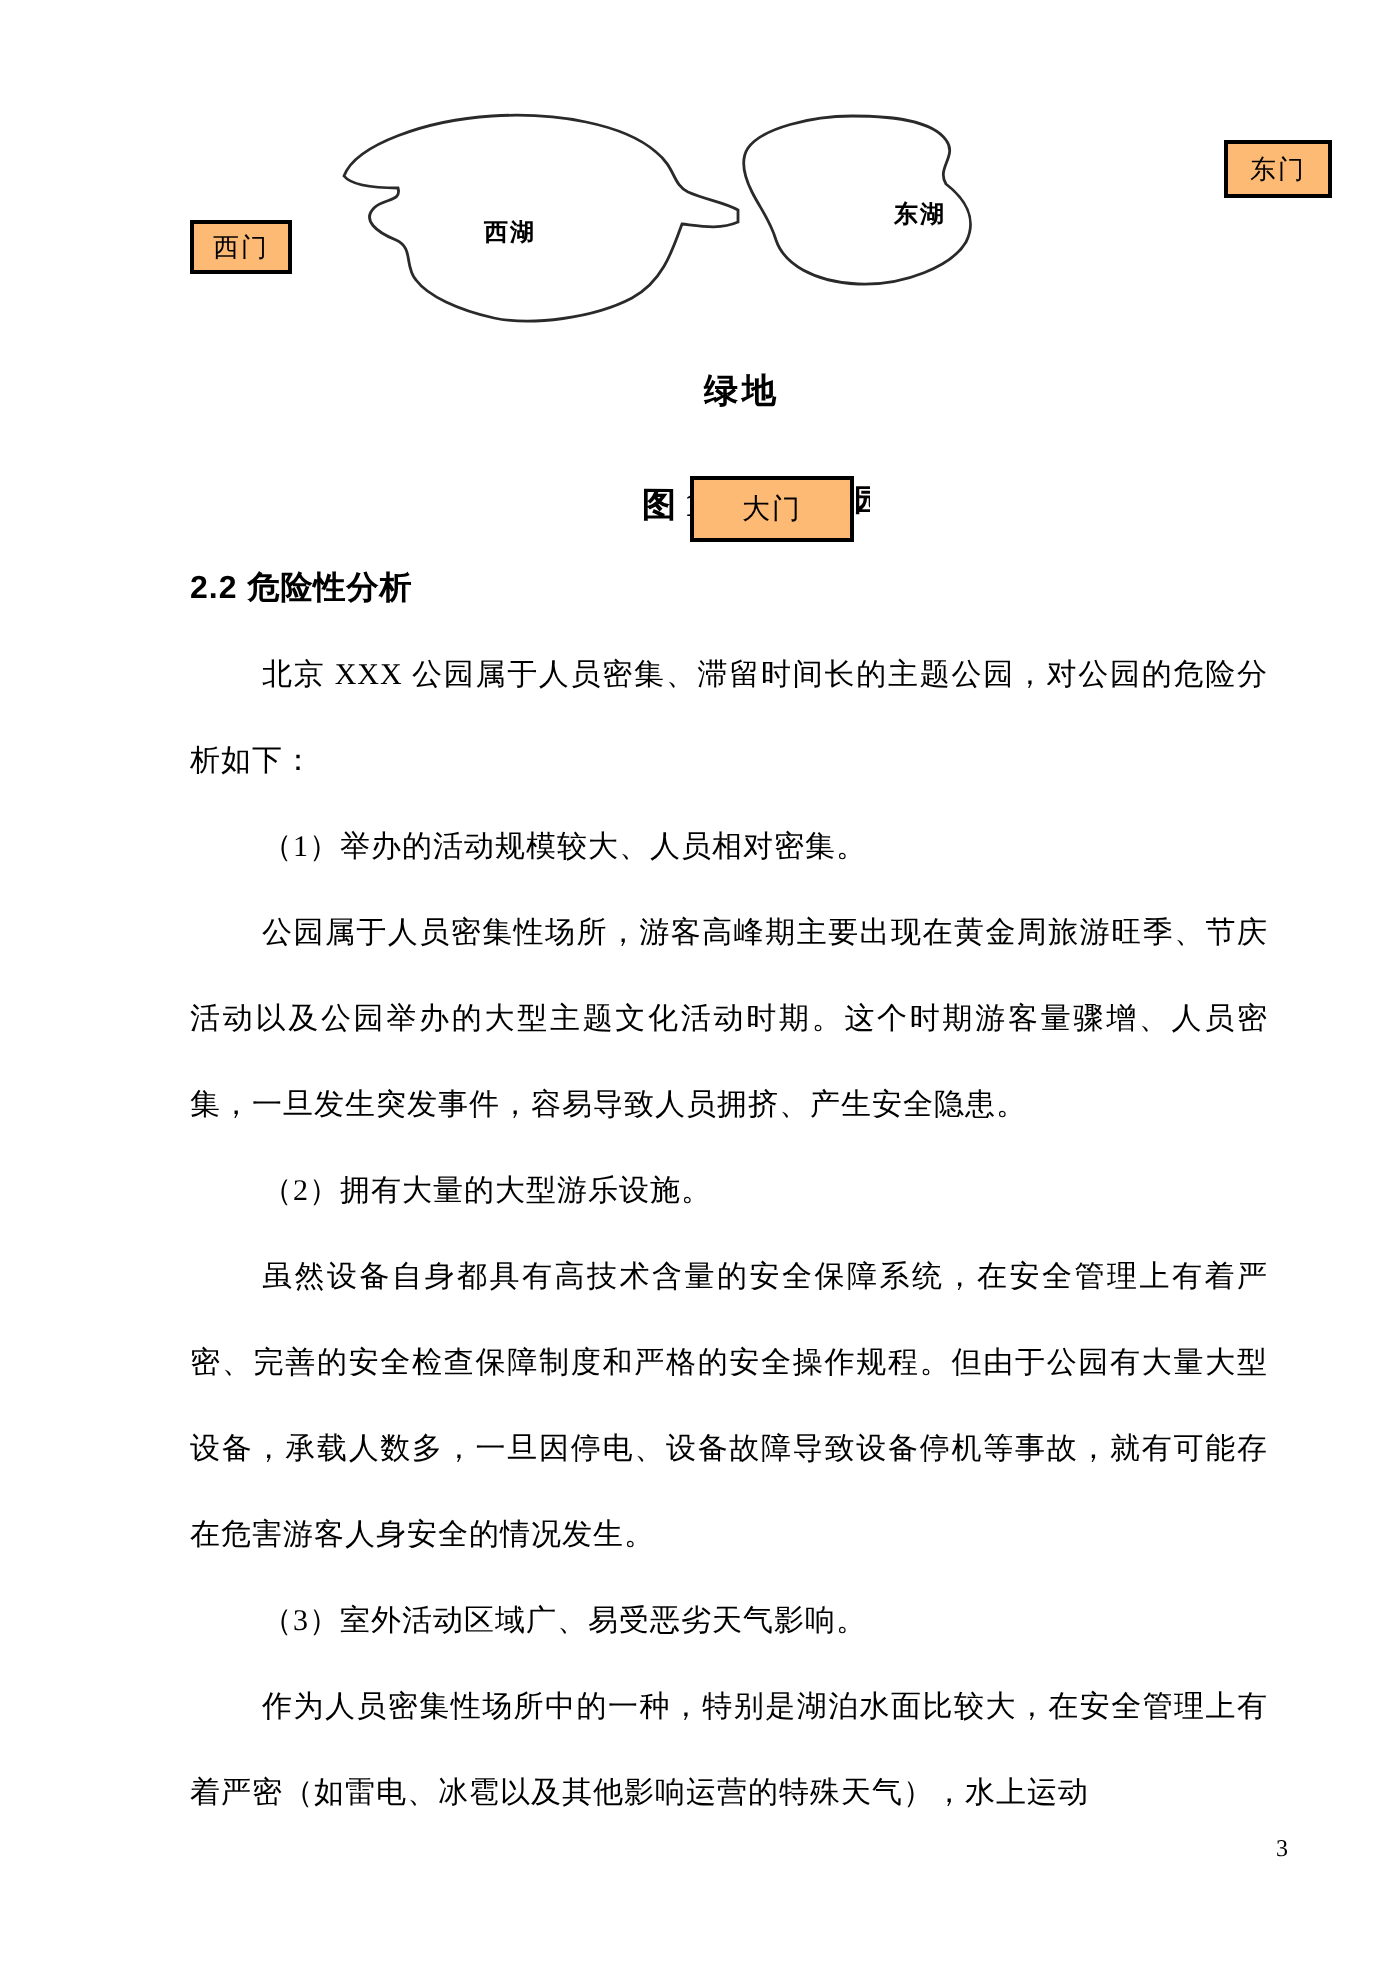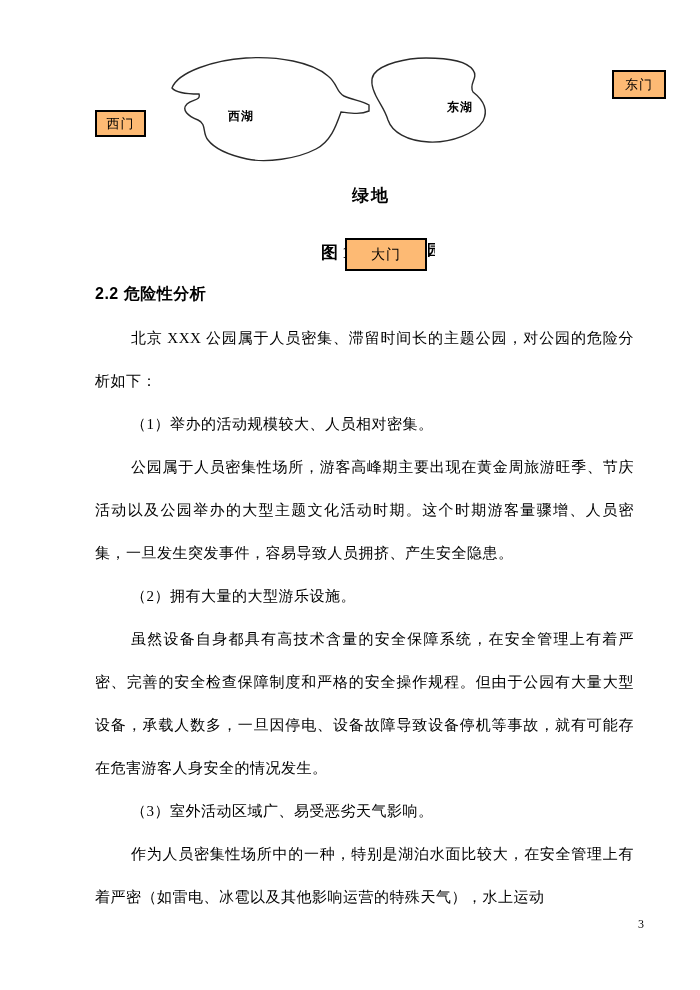--- a/index.html
+++ b/index.html
@@ -41,21 +41,21 @@
   .gate-west { left: 95px;  top: 110px; width: 51px; height: 27px; }
   .gate-east { left: 612px; top: 70px;  width: 54px; height: 29px; }
   .gate-main { left: 345px; top: 238px; width: 82px; height: 33px; z-index: 3; font-size: 14px; }
 
   .lake-label {
     position: absolute;
     font-size: 12px;
     font-weight: bold;
     letter-spacing: 1px;
   }
-  .lake-label-west { left: 228px; top: 108px; }
+  .lake-label-west { left: 242px; top: 108px; }
   .lake-label-east { left: 416px; top: 99px; margin-left: 31px; }
 
   .green-label {
     position: absolute;
     left: 352px; top: 184px;
     font-size: 17px;
     font-weight: bold;
     letter-spacing: 2px;
     font-family: "Liberation Sans", "DejaVu Sans", sans-serif;
   }

